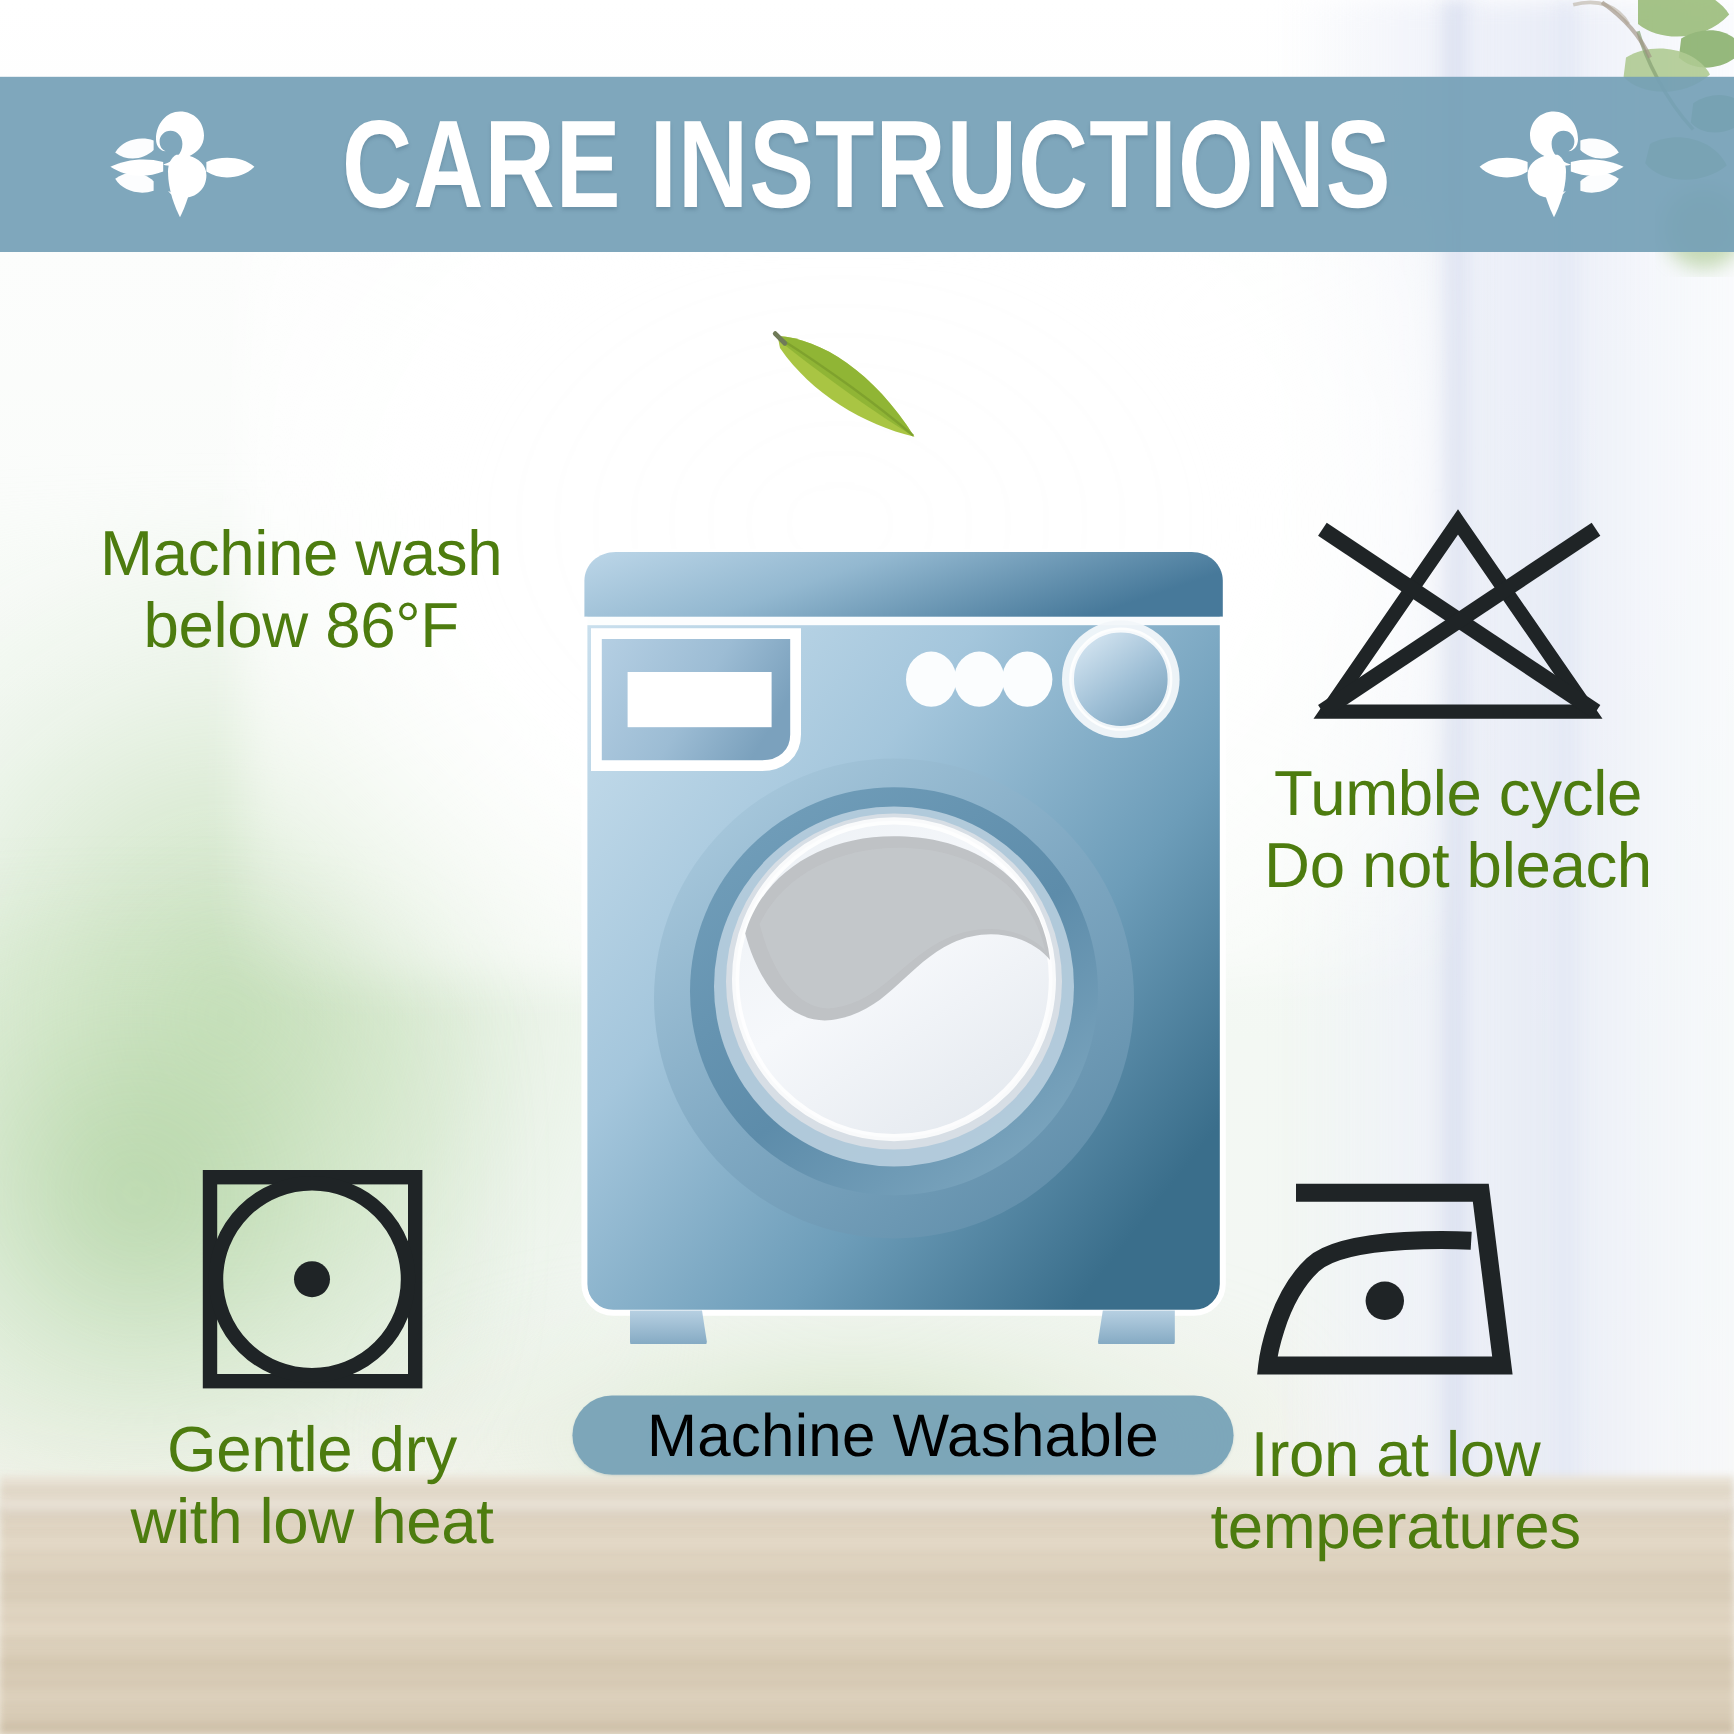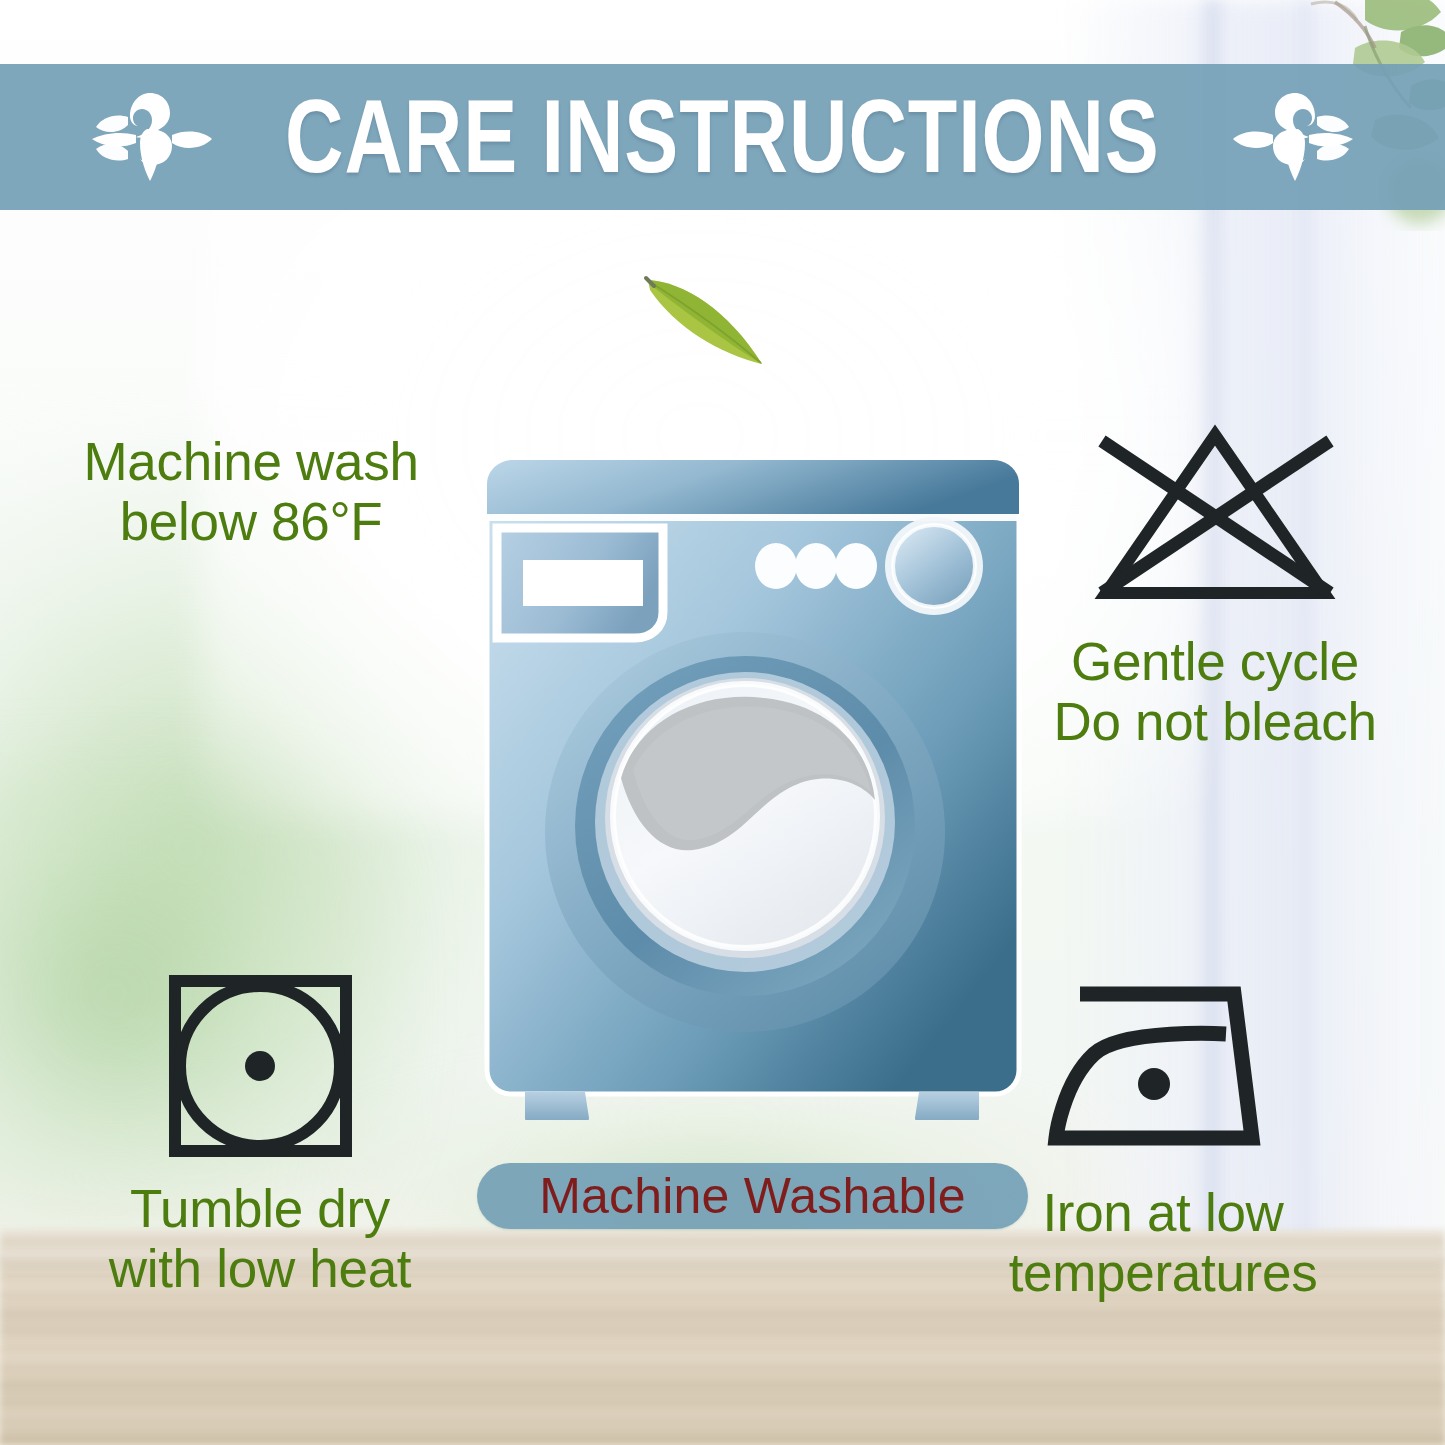--- a/index.html
+++ b/index.html
@@ -184,21 +184,21 @@
 
   
   .badge{
     position:absolute;left:477px;top:1163px;width:551px;height:66px;
     background:rgba(116,160,182,0.93);
     border-radius:33px;
     display:flex;align-items:center;justify-content:center;
     box-shadow:0 1px 2px rgba(120,150,165,0.25);
   }
   .badge span{
-    color:#7f1d1d;
+    color:#000000;
     font-size:50px;
     font-family:"Liberation Sans", sans-serif;
     letter-spacing:0.2px;
     white-space:nowrap;
   }
 
   
   .leaf{position:absolute;left:640px;top:272px;width:135px;height:100px;}
   .leaf svg{width:100%;height:100%;}
 </style>
@@ -287,33 +287,33 @@
   </div>
 
   <div class="care" id="care-bleach">
     <div class="sym">
       <svg width="270" height="190" viewBox="0 0 270 190">
         <path d="M135 14 L244 172 L26 172 Z" fill="none" stroke="#1f2426" stroke-width="12" stroke-linejoin="miter"></path>
         <line x1="22" y1="20" x2="250" y2="172" stroke="#1f2426" stroke-width="13"></line>
         <line x1="250" y1="20" x2="22" y2="172" stroke="#1f2426" stroke-width="13"></line>
       </svg>
     </div>
-    <div class="cap">Gentle cycle
+    <div class="cap">Tumble cycle
 Do not bleach</div>
   </div>
 
   <div class="care" id="care-dry">
     <div class="sym">
       <svg width="195" height="190" viewBox="0 0 195 190">
         <rect x="12" y="10" width="171" height="170" fill="none" stroke="#1f2426" stroke-width="12"></rect>
         <circle cx="97" cy="95" r="80" fill="none" stroke="#1f2426" stroke-width="12"></circle>
         <circle cx="97" cy="95" r="15" fill="#1f2426"></circle>
       </svg>
     </div>
-    <div class="cap">Tumble dry
+    <div class="cap">Gentle dry
 with low heat</div>
   </div>
 
   <div class="care" id="care-iron">
     <div class="sym">
       <svg width="250" height="180" viewBox="0 0 250 180">
         <path d="M42 18 L196 18 L214 162 L18 162 C18 162 24 108 56 78 C84 52 188 58 188 58" fill="none" stroke="#1f2426" stroke-width="15" stroke-linejoin="miter" stroke-linecap="butt"></path>
         <circle cx="116" cy="108" r="16" fill="#1f2426"></circle>
       </svg>
     </div>

